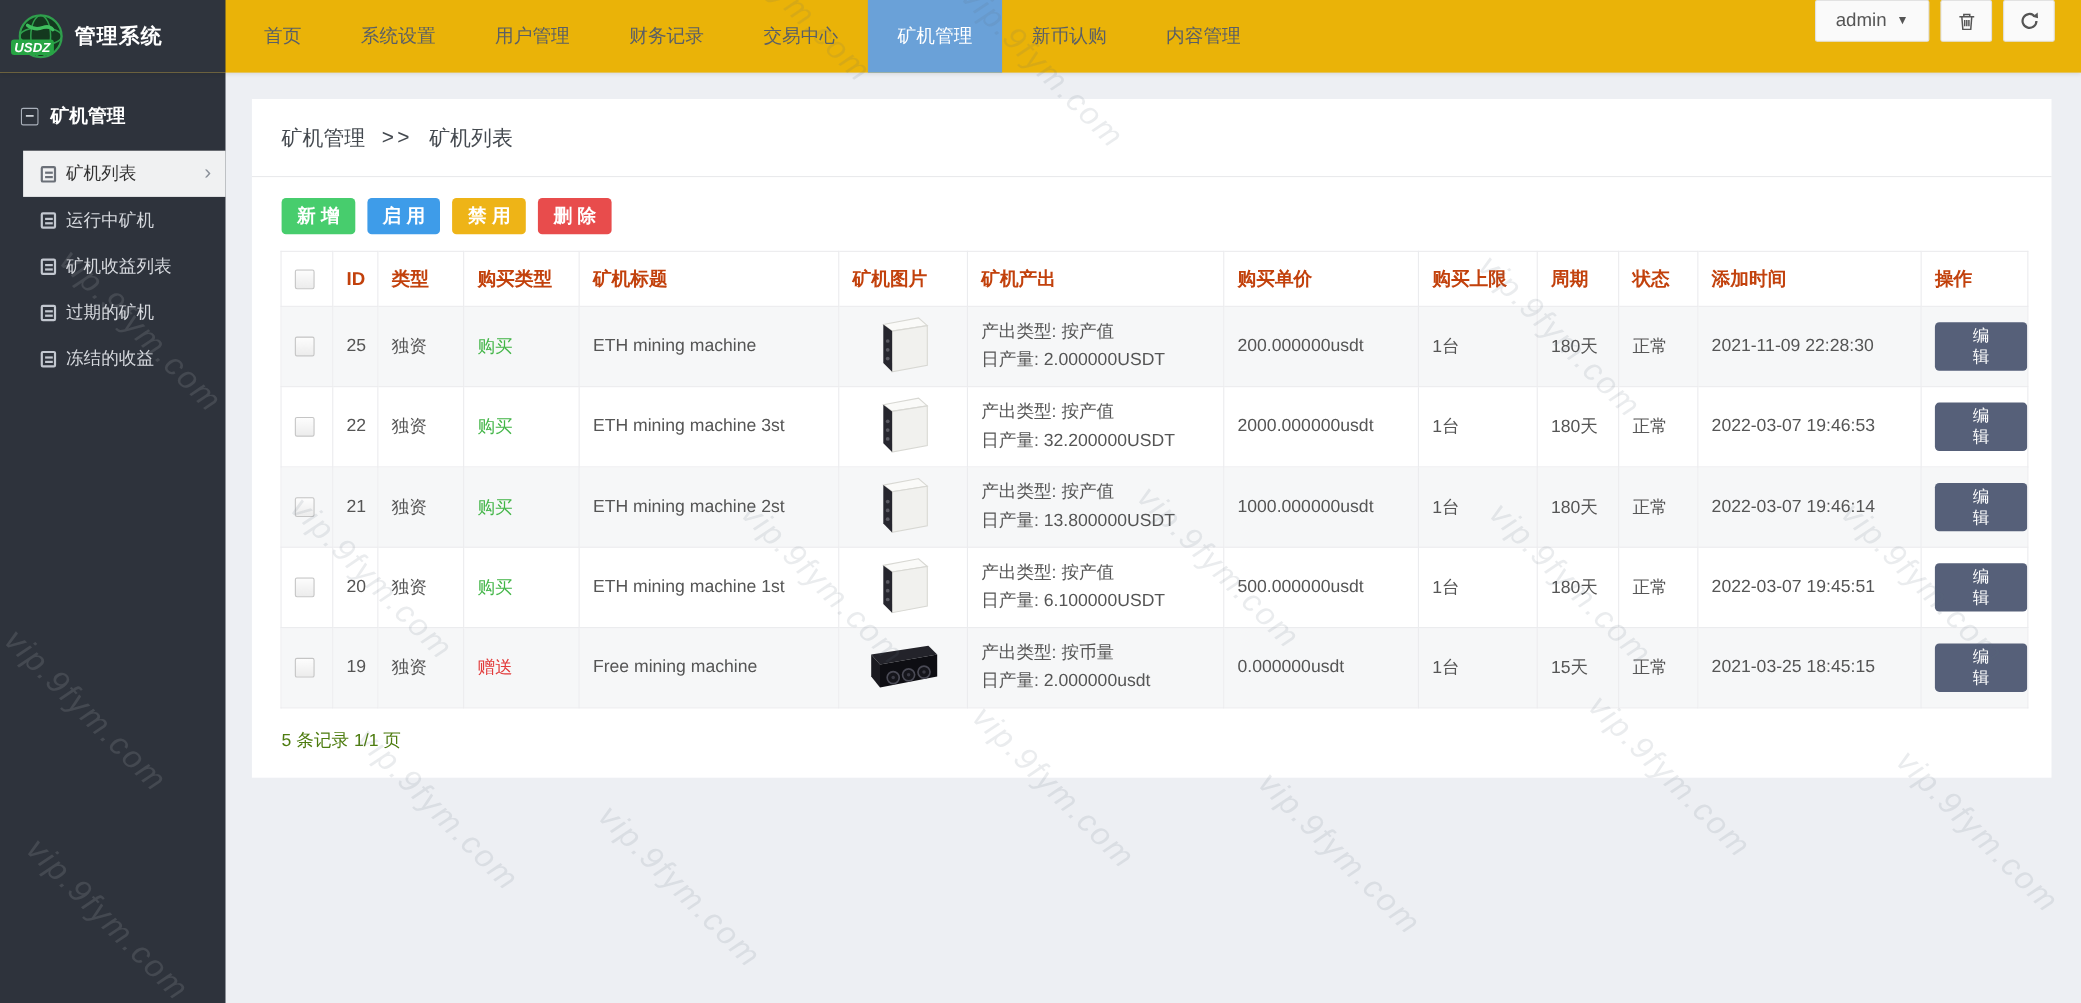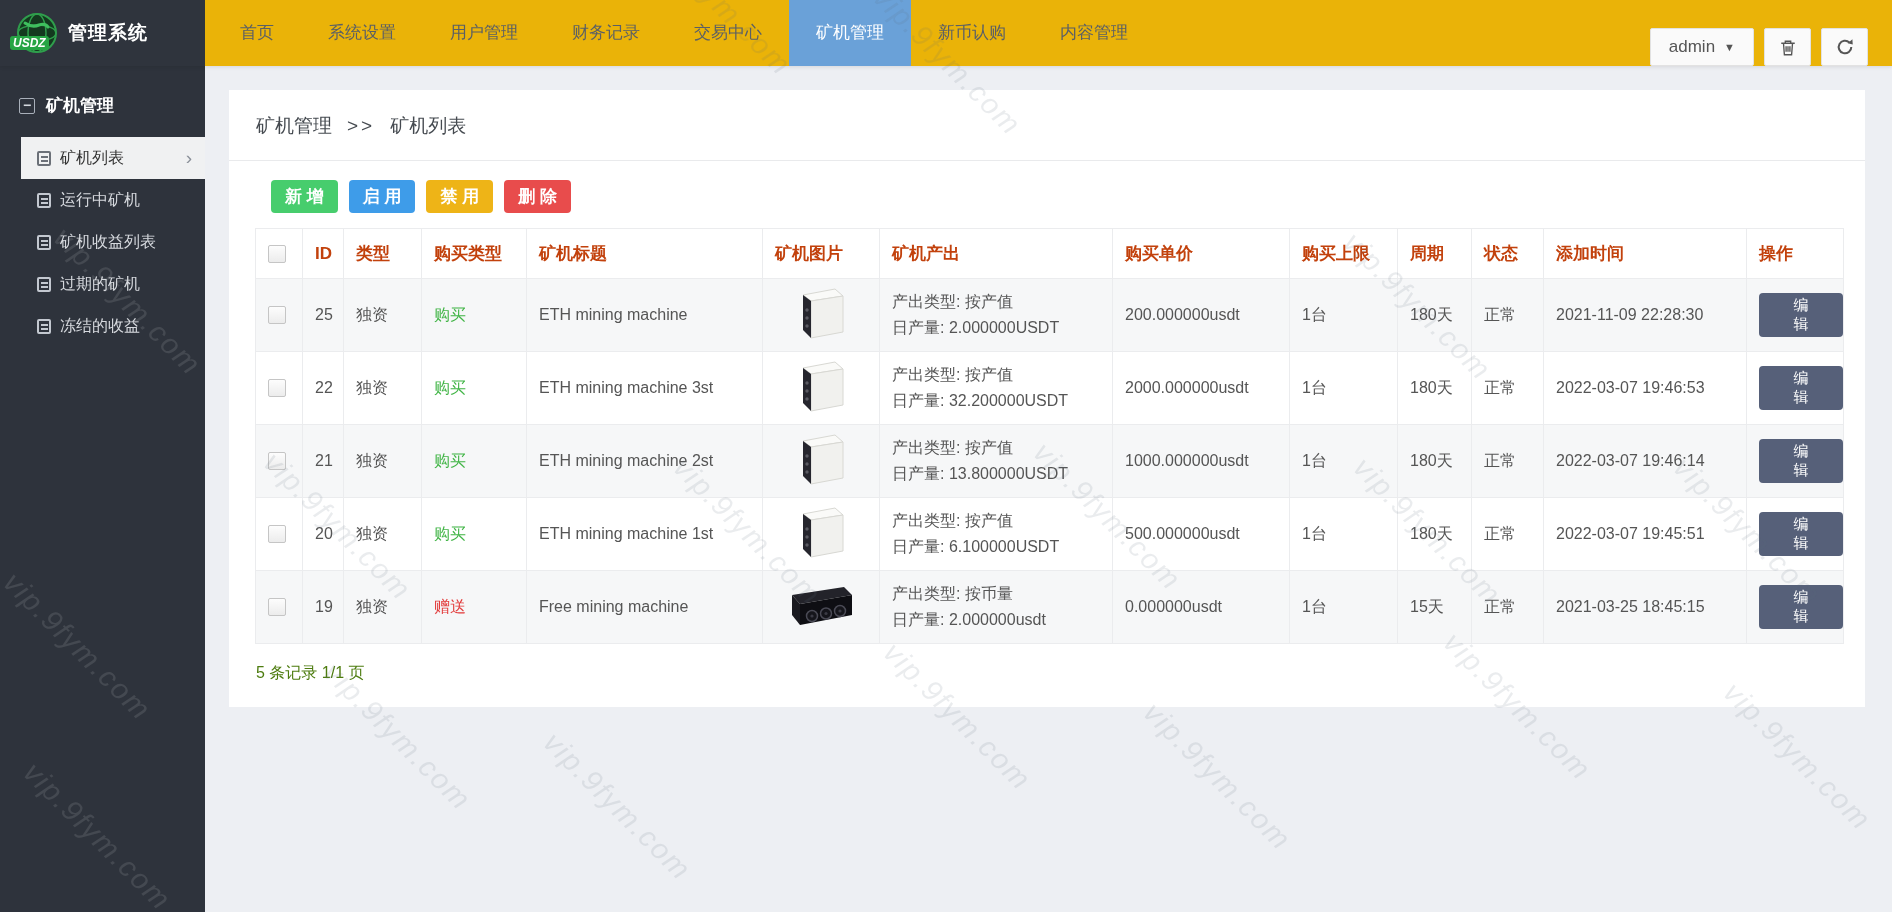--- a/index.html
+++ b/index.html
@@ -16,21 +16,21 @@
             box-shadow:0 1px 4px rgba(0,0,0,.10); display:flex; align-items:stretch; z-index:5; }
   .logo { width:205px; height:66px; background:#2f343d; display:flex; align-items:center;
           padding-left:13px; gap:7px; flex:0 0 auto; }
   .logo-globe-wrap { position:relative; width:48px; height:48px; flex:0 0 auto; }
   .logo-usdz { position:absolute; left:-3px; bottom:7px; color:#fff; font-size:12px; font-weight:bold;
                font-style:italic; background:#27a544; border-radius:3px; padding:1px 3px; line-height:1; }
   .logo-title { color:#fff; font-size:19px; font-weight:bold; letter-spacing:1px; }
   .topnav { display:flex; margin-left:8px; }
   .nav-item { line-height:66px; padding:0 27px; font-size:17px; color:#5a5f66; cursor:pointer; white-space:nowrap; }
   .nav-item.active { background:#6aa1d8; color:#fff; }
-  .topbar-right { margin-left:auto; display:flex; align-items:flex-end; gap:10px; padding-right:24px; }
+  .topbar-right { margin-left:auto; display:flex; align-items:flex-start; gap:10px; padding-right:24px; }
   .tb-btn { height:38px; background:#fafafa; border:1px solid #e2e2e2; border-radius:2px; color:#555;
             font-size:17px; display:flex; align-items:center; justify-content:center; cursor:pointer; }
   .admin-btn { padding:0 18px; gap:9px; }
   .admin-caret { font-size:11px; color:#555; }
   .icon-btn { width:47px; }
 
   
   .sidebar { position:absolute; left:0; top:66px; width:205px; height:846px; background:#2e333c; z-index:4; }
   .side-section { display:flex; align-items:center; gap:11px; color:#fff; font-size:17px; font-weight:bold;
                   padding:28px 0 20px 19px; }
@@ -45,21 +45,21 @@
   .side-item.active .li-icon { border-color:#6b7078;
              background-image:linear-gradient(#6b7078,#6b7078),linear-gradient(#6b7078,#6b7078); }
   .chev { position:absolute; right:13px; color:#8a9099; font-size:19px; line-height:1; top:11px; }
 
   
   .content { position:absolute; left:205px; top:66px; width:1687px; height:846px; }
   .panel { position:absolute; left:24px; top:24px; width:1636px; background:#fff; }
   .breadcrumb { font-size:19px; color:#454a50; padding:23px 0 21px 27px; display:flex; gap:15px;
                 border-bottom:1px solid #e9eaec; align-items:center; }
   .breadcrumb .sep { color:#454a50; letter-spacing:3px; }
-  .toolbar { padding:19px 0 15px 42px; display:flex; gap:11px; }
+  .toolbar { padding:19px 0 15px 27px; display:flex; gap:11px; }
   .t-btn { height:33px; border:none; border-radius:4px; color:#fff; font-size:17px; padding:0 14px;
            font-weight:bold; cursor:pointer; white-space:nowrap; }
   .t-green { background:#47cd6d; } .t-blue { background:#3e9ce9; }
   .t-yellow { background:#eeb417; } .t-red { background:#e84c4c; }
 
   .grid-wrap { margin:0 26px; }
   table { width:100%; border-collapse:collapse; table-layout:fixed; }
   th, td { border:1px solid #ebecee; padding-left:12px; text-align:left; vertical-align:middle; overflow:hidden; }
   th { height:50px; font-size:17px; color:#c2410c; font-weight:bold; background:#fff; }
   td { height:73px; font-size:16px; color:#555; }

